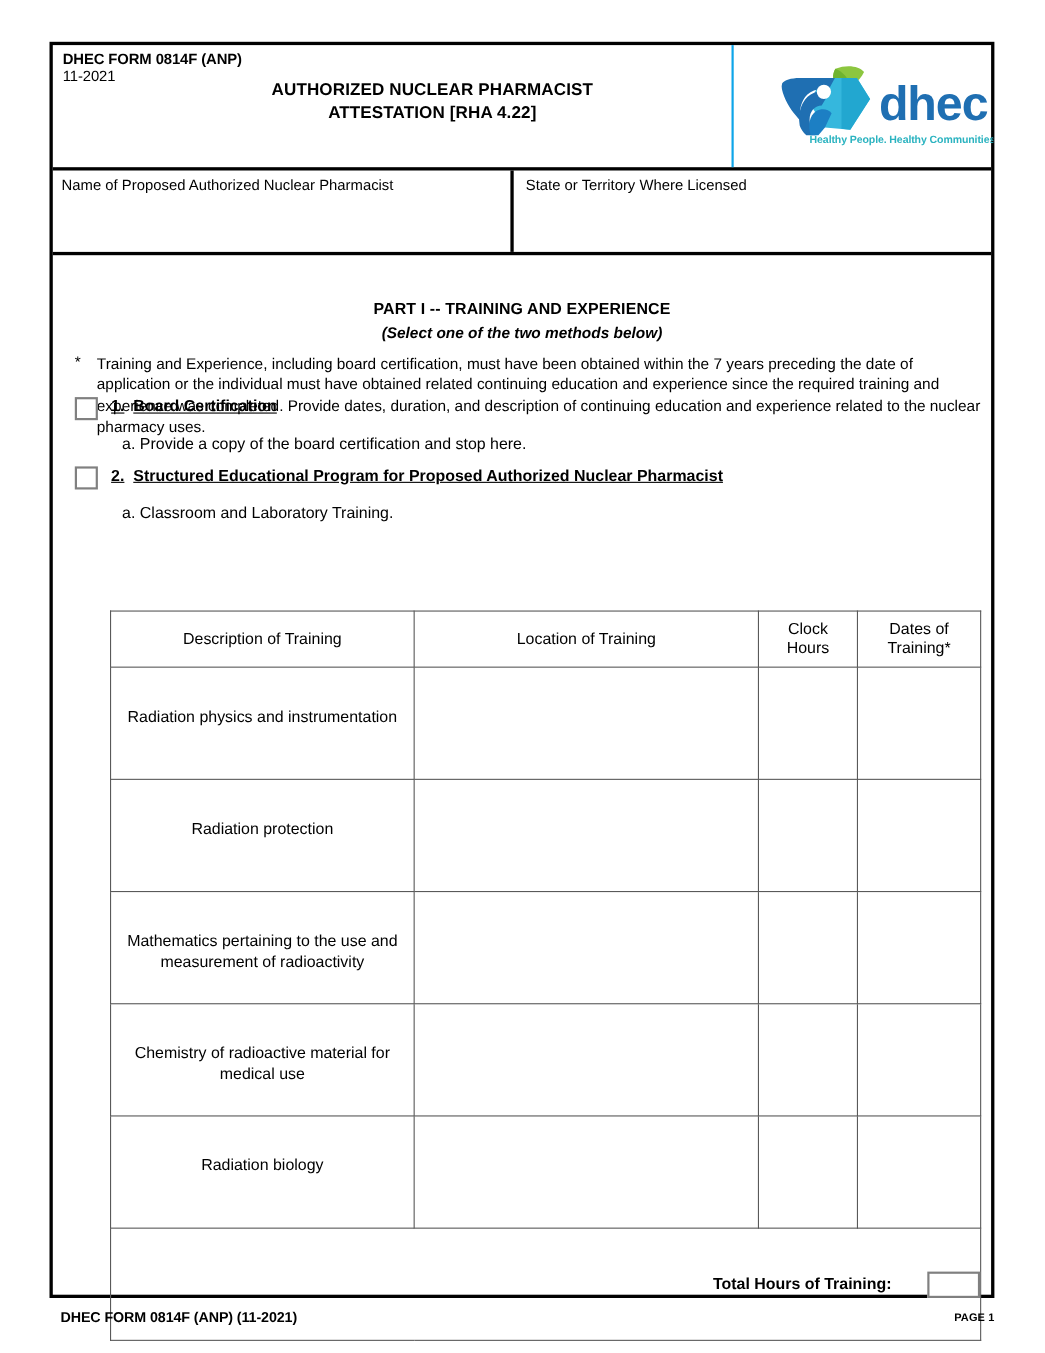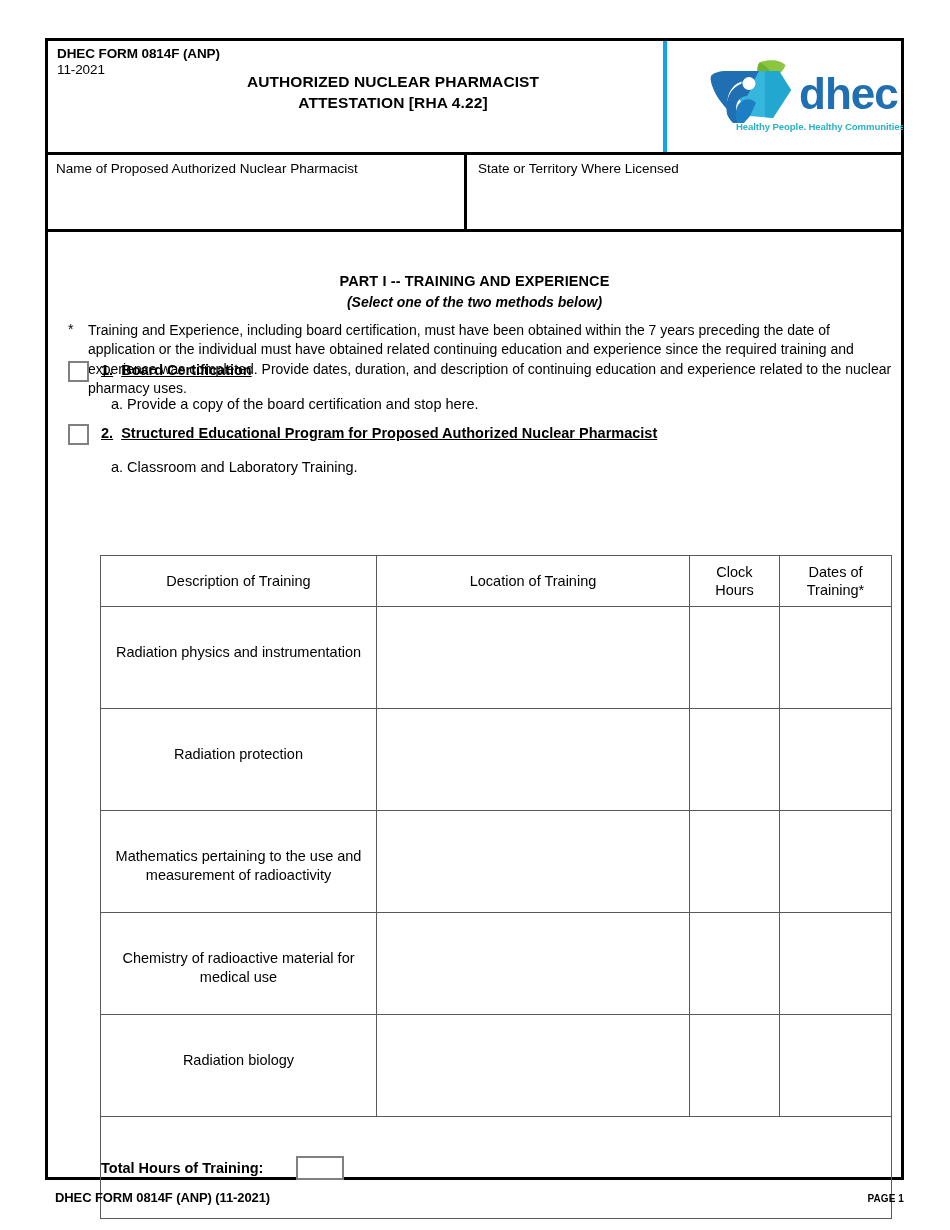--- a/index.html
+++ b/index.html
@@ -33,21 +33,21 @@
     left: 0; top: 0; right: 0;
     height: 114px;
     border-bottom: 3px solid #000;
     box-sizing: border-box;
   }
   #header-title-cell {
     position: absolute;
     left: 0; top: 0;
     width: 619px;
     height: 100%;
-    border-right: 4px solid #0ea5e9;
+    border-right: 2px solid #0ea5e9;
     box-sizing: border-box;
   }
   #form-id-line {
     position: absolute;
     left: 9px; top: 5px;
     font-size: 13.5px;
     font-weight: bold;
     letter-spacing: -0.1px;
     white-space: nowrap;
   }
@@ -209,21 +209,22 @@
   .cell-desc-text {
     display: block;
     padding: 36px 6px 0 6px;
     font-size: 14.5px;
     line-height: 18.5px;
     text-align: center;
   }
   #total-row td {
     height: 48px;
     vertical-align: middle;
-    text-align: left;
+    text-align: right;
+    padding-left: 45px;
   }
   #total-inner {
     display: inline-block;
     position: relative;
     white-space: nowrap;
   }
   #total-label {
     font-size: 14.5px;
     font-weight: bold;
     vertical-align: middle;

